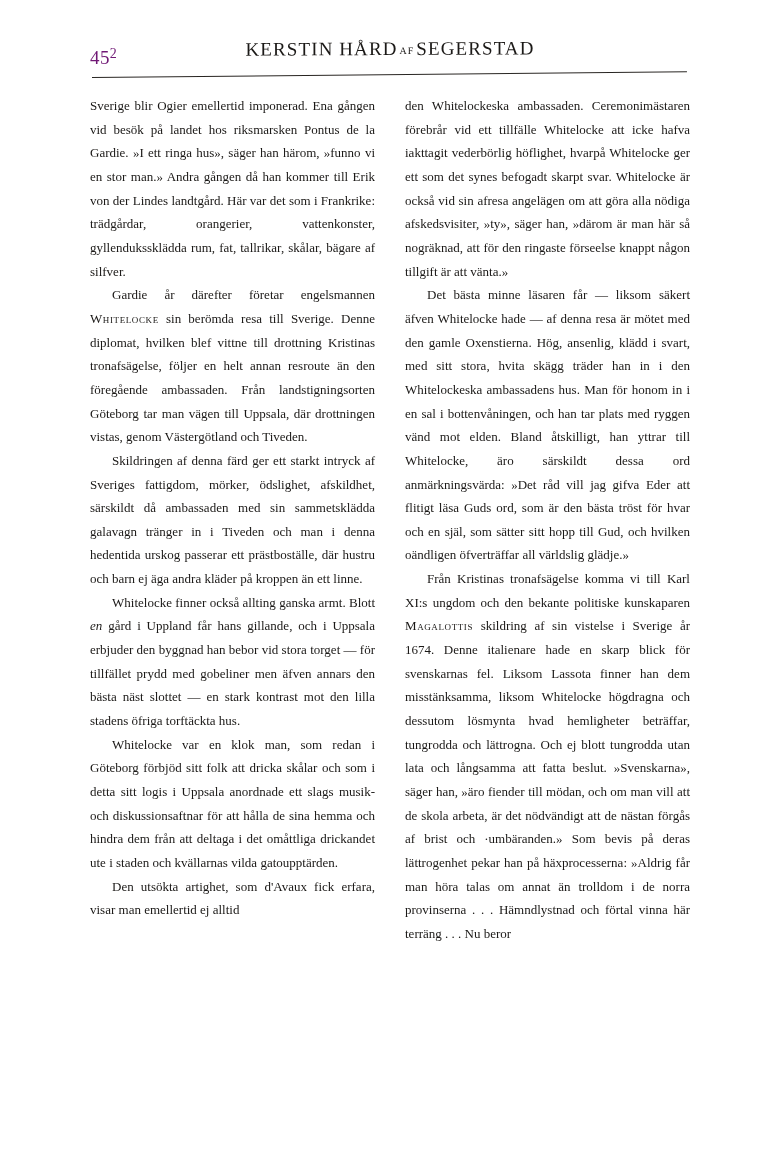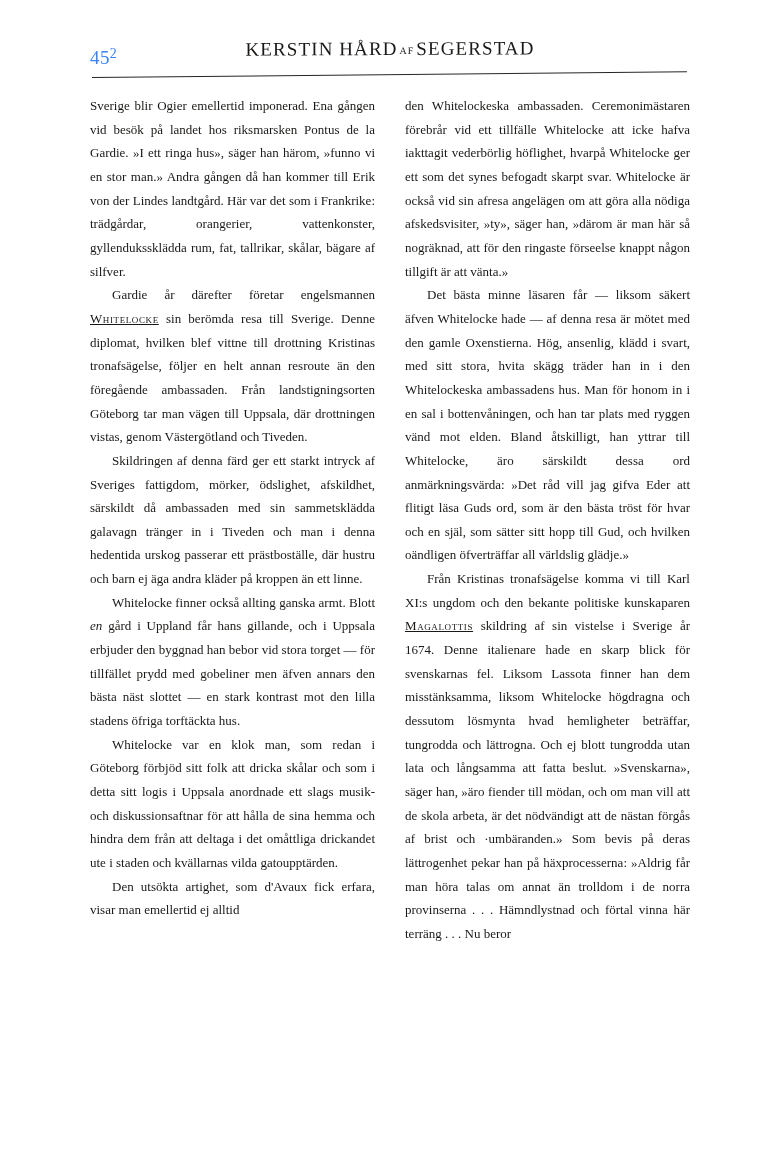--- a/index.html
+++ b/index.html
@@ -29,21 +29,21 @@
     top: 38px;
     width: 600px;
     height: 34px;
   }
   .folio {
     position: absolute;
     left: 0;
     top: 8px;
     font-size: 19px;
     letter-spacing: 0.4px;
-    color: #3b82f6;
+    color: #701a75;
   }
   .folio .raised {
     font-size: 14px;
     vertical-align: 0.42em;
     letter-spacing: 0;
   }
   .head-title {
     position: absolute;
     left: 0;
     top: 0;
@@ -98,21 +98,20 @@
     color: #1c1a18;
     hyphens: manual;
   }
   .col p.no-indent {
     text-indent: 0;
   }
 
   .sc {
     font-variant: small-caps;
     letter-spacing: 0.6px;
-    text-decoration: underline;
   }
   .it {
     font-style: italic;
   }
 
   
   .page {
     filter: contrast(1.02);
   }
 </style>

